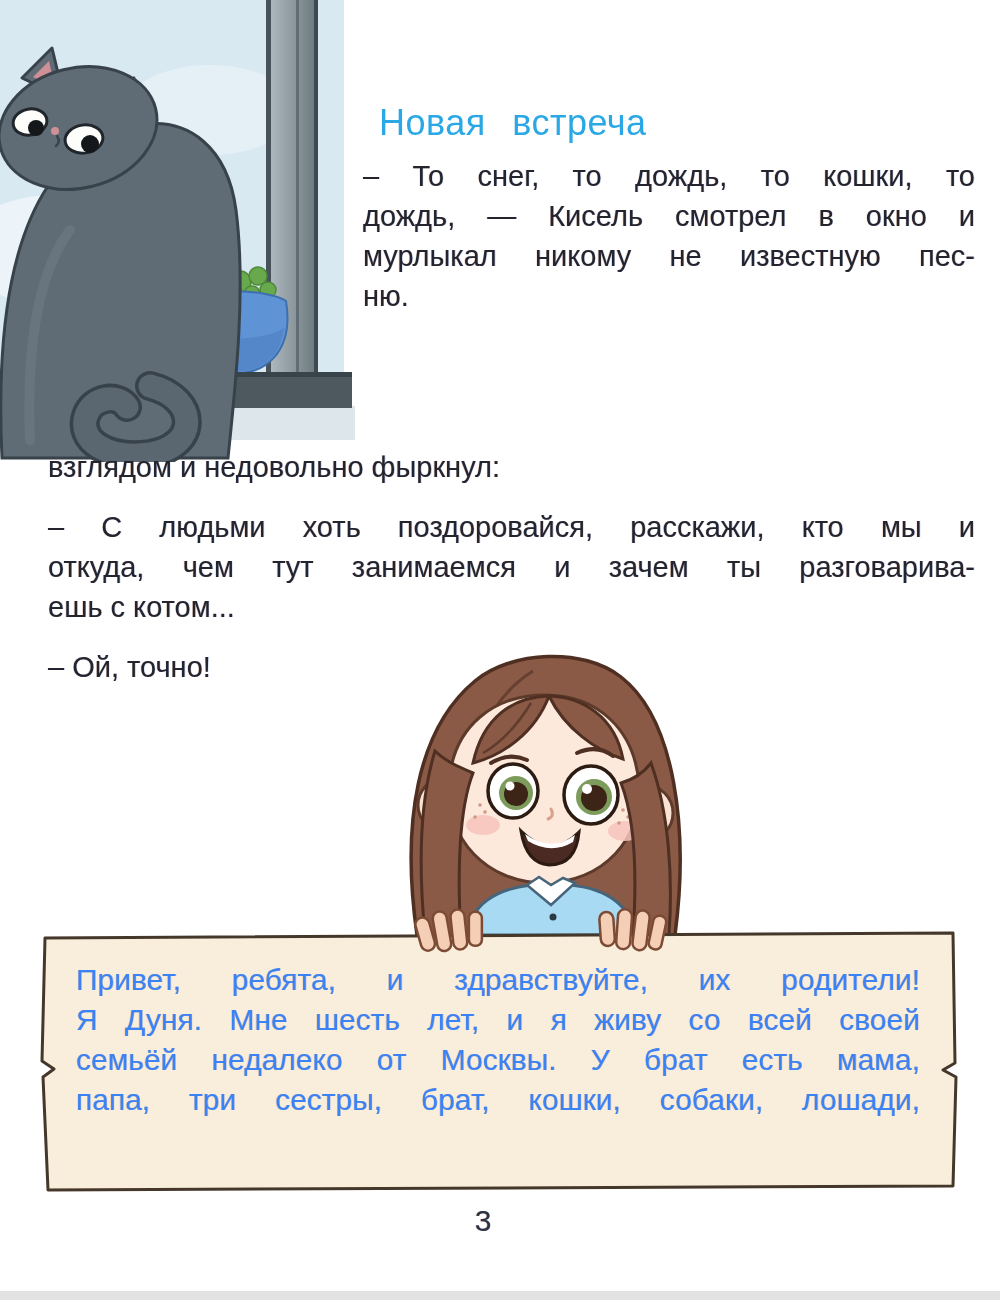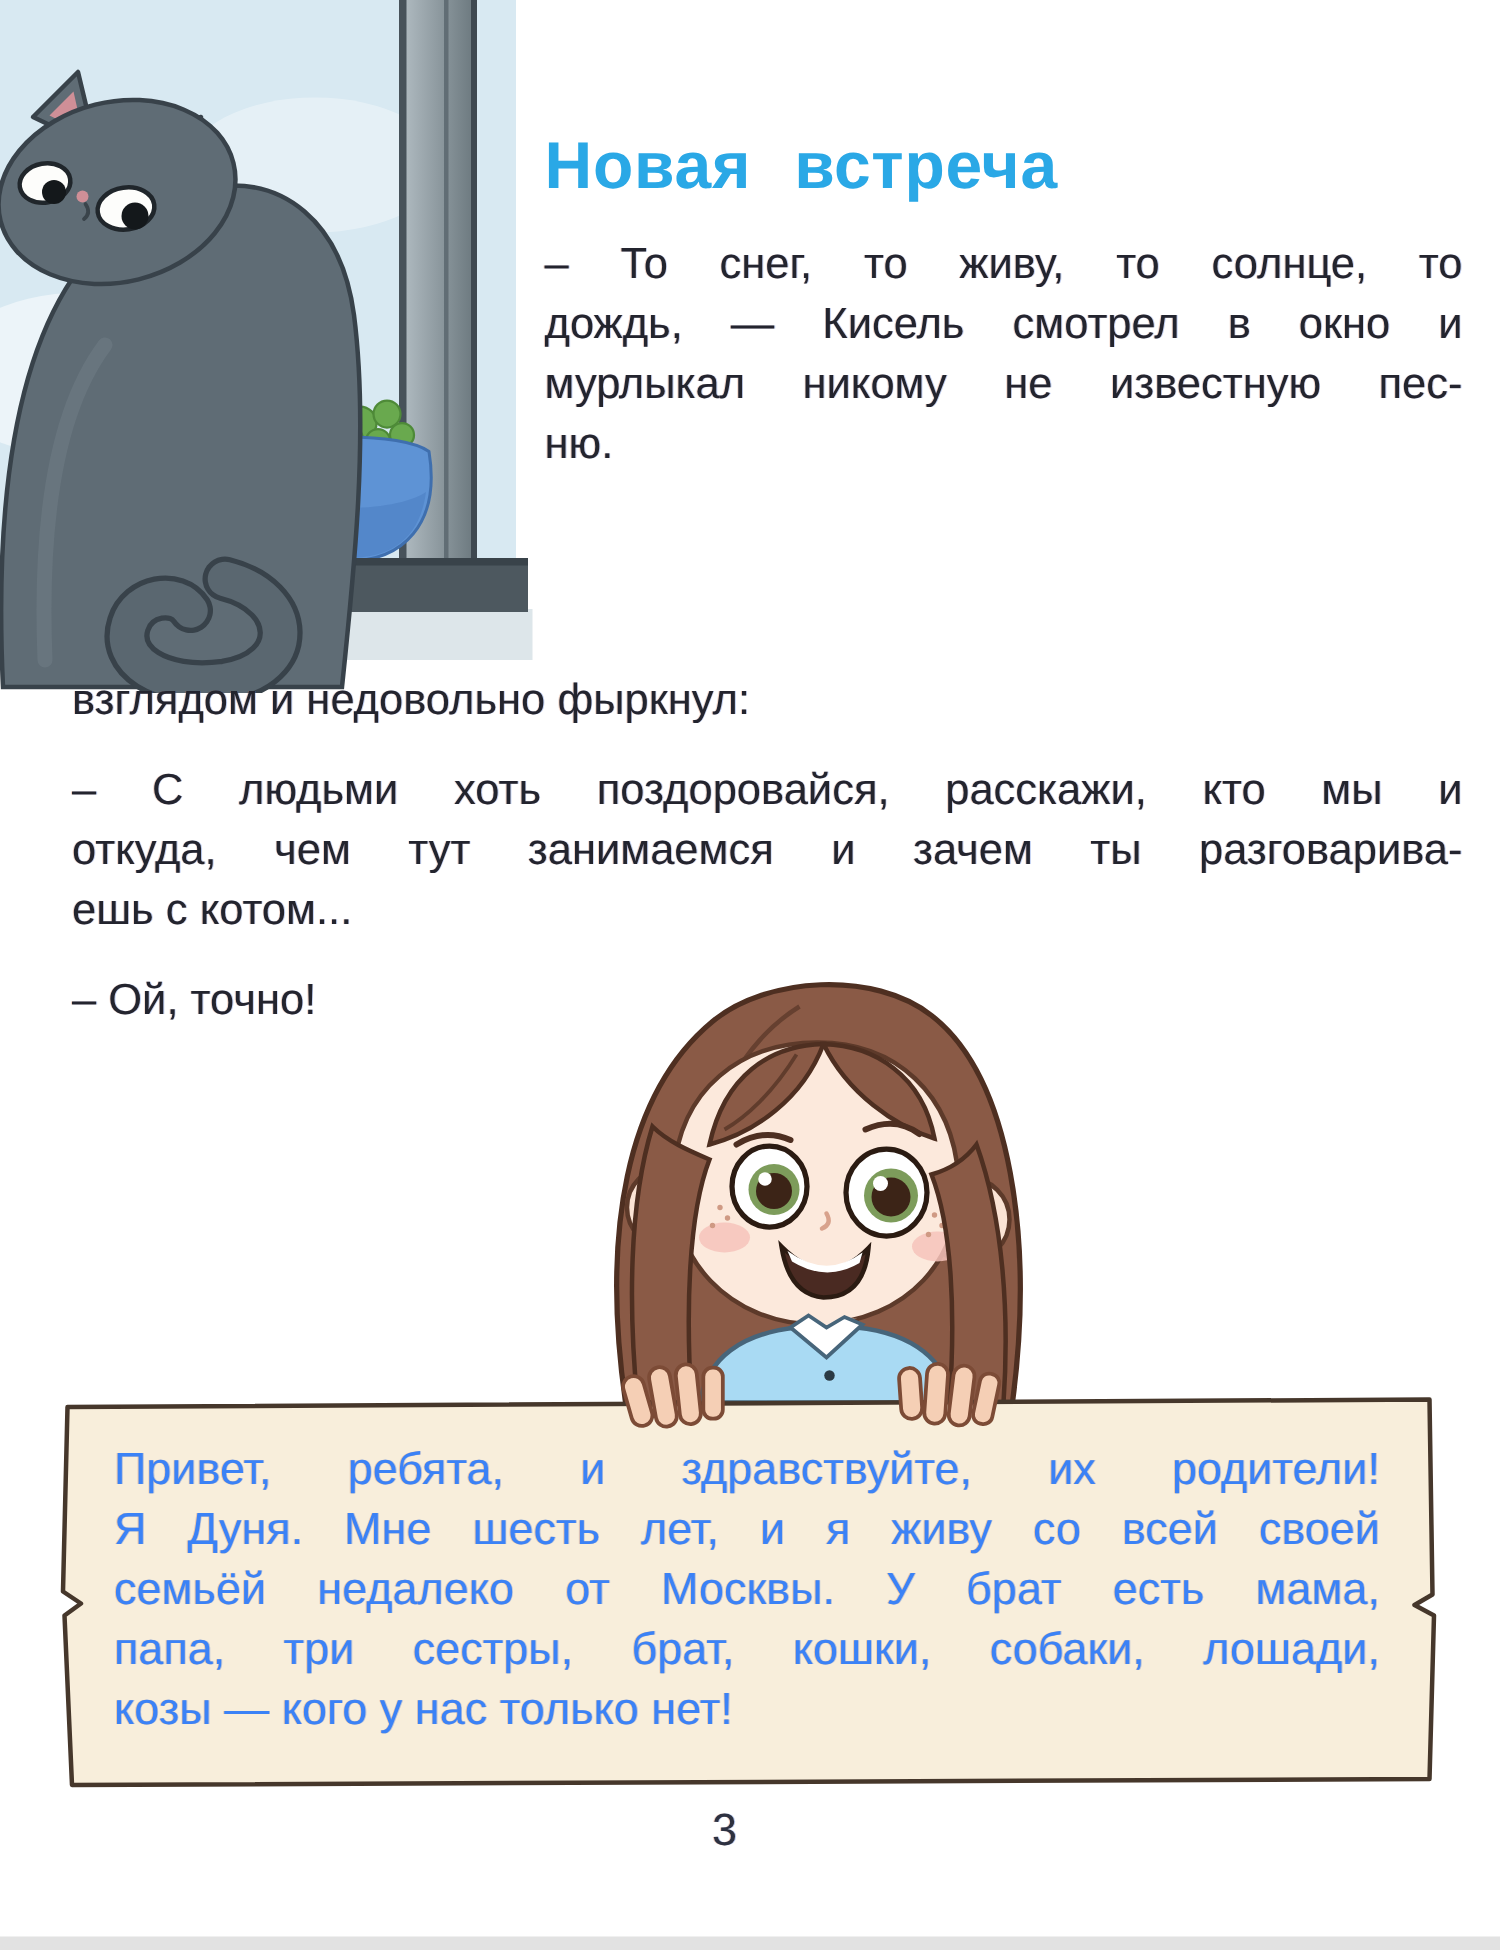--- a/index.html
+++ b/index.html
@@ -2,22 +2,22 @@
 <html><head>
 <meta charset="utf-8">
 <style>
   html,body { margin:0; padding:0; background:#ffffff; }
   .page {
     position:relative; width:1000px; height:1300px; background:#ffffff;
     font-family:"Liberation Sans", sans-serif; overflow:hidden;
   }
   .illo { position:absolute; }
   .title {
-    position:absolute; left:363px; top:86px; margin:0;
-    font-size:44px; font-weight:700; letter-spacing:0.5px; word-spacing:16px;
+    position:absolute; left:363px; top:86px; margin:16px;
+    font-size:36px; font-weight:400; letter-spacing:0.5px; word-spacing:16px;
     color:#2aa8e6;
   }
   .col { position:absolute; }
   .right-col { left:363px; top:156px; width:612px; }
   .full-col  { left:48px;  top:447px; width:927px; }
   .para { margin:0 0 20px 0; }
   .text-line {
     font-size:29px; line-height:40px; color:#23242e;
     text-align:justify; text-align-last:justify;
     text-shadow: 0.6px 0 0 rgba(50,100,210,0.30), -0.6px 0 0 rgba(205,90,35,0.25);
@@ -94,21 +94,21 @@
       <path d="M57 136 q4 6 -1 10" stroke="#3a444b" stroke-width="2.5" fill="none" stroke-linecap="round"></path>
       <path d="M150 386 C198 398 200 446 150 454 C106 460 78 440 86 416 C92 397 118 393 127 407" fill="none" stroke="#38424a" stroke-width="30" stroke-linecap="round"></path>
       <path d="M150 386 C198 398 200 446 150 454 C106 460 78 440 86 416 C92 397 118 393 127 407" fill="none" stroke="#5a6770" stroke-width="23" stroke-linecap="round"></path>
     </g>
   </svg>
 
   <h1 class="title">Новая встреча</h1>
 
   <div class="col right-col">
     <div class="para">
-        <div class="text-line">– То снег, то живу, то солнце, то</div>
+        <div class="text-line">– То снег, то дождь, то кошки, то</div>
         <div class="text-line">дождь, — Кисель смотрел в окно и</div>
         <div class="text-line">мурлыкал никому не известную пес-</div>
         <div class="text-line last">ню.</div>
       </div>
   </div>
 
   <div class="col full-col">
     <div class="para">
         <div class="text-line last">взглядом и недовольно фыркнул:</div>
       </div>
@@ -172,21 +172,20 @@
 
   <div class="speech-box">
     <svg class="box-frame" width="922" height="266" viewBox="0 0 922 266">
       <path d="M7 10 L915 5 L917 135 L905 142 L918 149 L915 258 L10 262 L5 149 L16 141 L4 133 Z" fill="#f8eedb" stroke="#46372b" stroke-width="3" stroke-linejoin="round"></path>
     </svg>
     <div class="box-text">
         <div class="text-line">Привет, ребята, и здравствуйте, их родители!</div>
         <div class="text-line">Я Дуня. Мне шесть лет, и я живу со всей своей</div>
         <div class="text-line">семьёй недалеко от Москвы. У брат есть мама,</div>
         <div class="text-line">папа, три сестры, брат, кошки, собаки, лошади,</div>
-        <div class="text-line last">козы — кого у нас только нет!</div>
       </div>
   </div>
 
   <svg class="hand" style="left:414px; top:906px;" width="80" height="50" viewBox="0 0 80 50">
     <g fill="#f5cfb5" stroke="#7c4b36" stroke-width="2.5" transform="rotate(-6 40 25)">
       <rect x="4" y="8" width="14" height="34" rx="7" transform="rotate(-10 11 25)"></rect>
       <rect x="21" y="4" width="14" height="40" rx="7" transform="rotate(-4 28 24)"></rect>
       <rect x="38" y="4" width="14" height="40" rx="7"></rect>
       <rect x="55" y="8" width="13" height="34" rx="6" transform="rotate(6 61 25)"></rect>
     </g>

